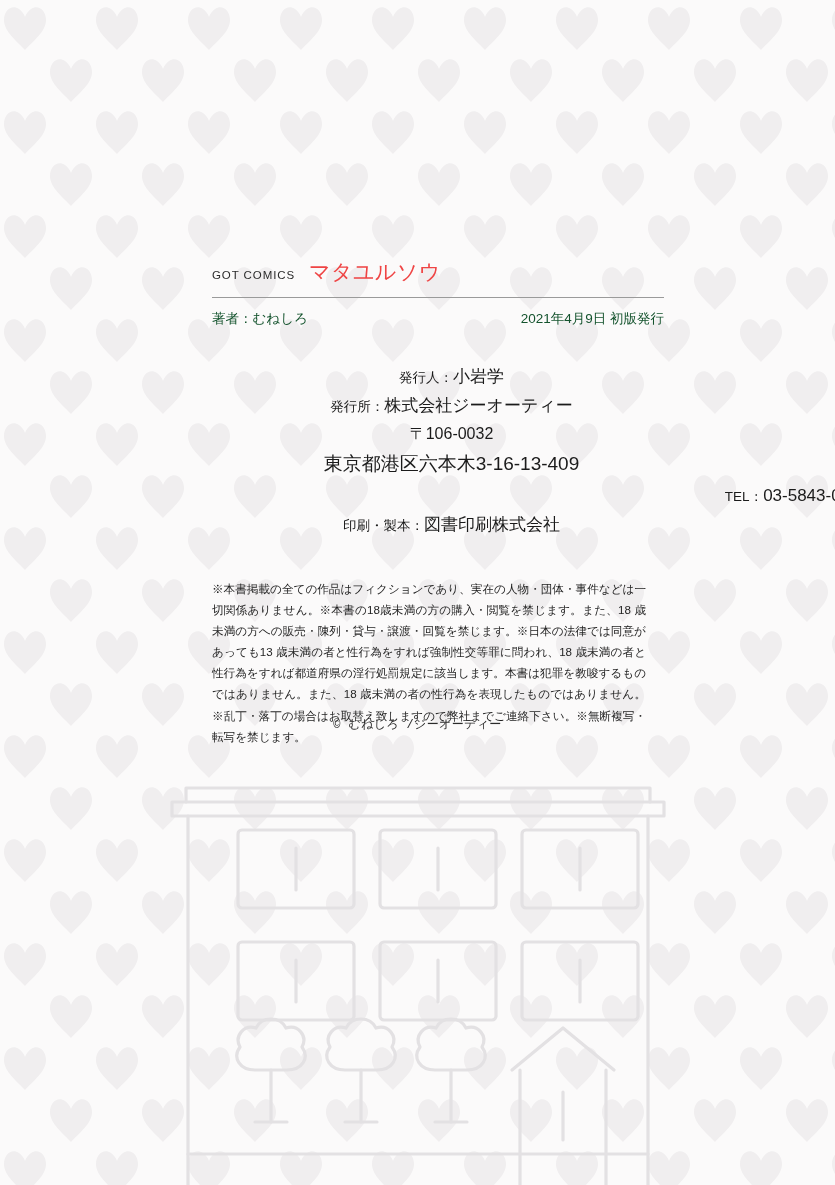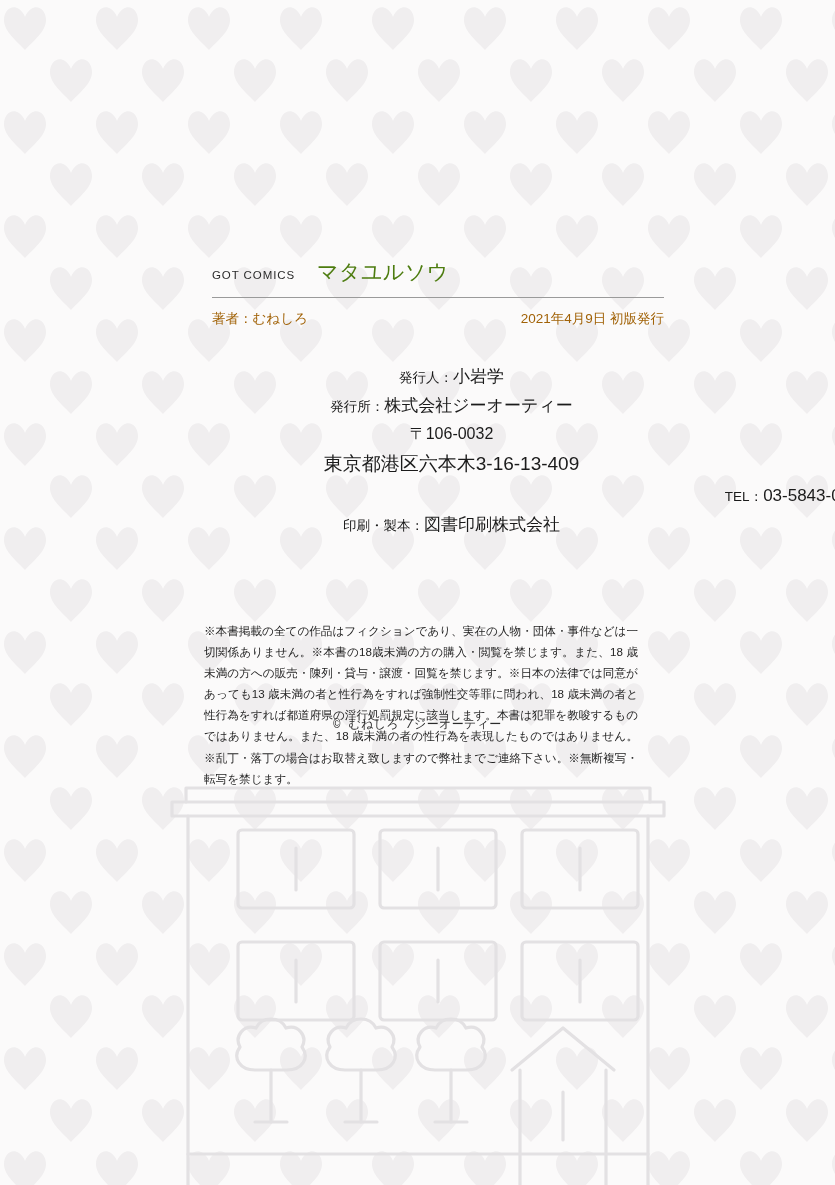--- a/index.html
+++ b/index.html
@@ -46,31 +46,31 @@
     z-index: 3;
   }
 
   .title-row {
     position: absolute;
     left: 212px;
     top: 258px;
     width: 450px;
     display: flex;
     align-items: baseline;
-    gap: 22px;
+    gap: 14px;
   }
   .imprint {
     font-size: 11.5px;
     letter-spacing: 0.08em;
     color: #2b2b2b;
     font-weight: 500;
   }
   .work-title {
     font-size: 21px;
-    color: #4d7c0f;
+    color: #ef4444;
     letter-spacing: 0.02em;
   }
 
   .rule {
     position: absolute;
     left: 212px;
     top: 297px;
     width: 452px;
     height: 1px;
     background: #9a9a9a;
@@ -78,21 +78,21 @@
 
   .meta-row {
     position: absolute;
     left: 212px;
     top: 310px;
     width: 452px;
     display: flex;
     justify-content: space-between;
     align-items: baseline;
     font-size: 13.5px;
-    color: #a16207;
+    color: #14532d;
   }
 
   .pub-block {
     position: absolute;
     left: 0;
     top: 362px;
     width: 835px;
     text-align: center;
     color: #1b1b1b;
     padding-left: 34px;
@@ -105,28 +105,27 @@
   .pub-line.l2 { font-size: 17px; }
   .pub-line.l3 { font-size: 16px; }
   .pub-line.l4 { font-size: 19px; }
   .pub-line.l5 { font-size: 17px; text-align: right; }
   .pub-line.l6 { font-size: 17px; }
   .pub-line.l7 { font-size: 18px; letter-spacing: 0.01em; }
   .small-lbl { font-size: 13.5px; }
 
   .disclaimer {
     position: absolute;
-    left: 204px;
+    left: 212px;
     top: 578px;
     width: 434px;
     font-size: 11.6px;
     line-height: 1.82;
     color: #1f1f1f;
     text-align: justify;
-    margin-top: 42px;
   }
 
   .copyright {
     position: absolute;
     left: 0;
     top: 716px;
     width: 835px;
     text-align: center;
     font-size: 12px;
     color: #2a2a2a;

